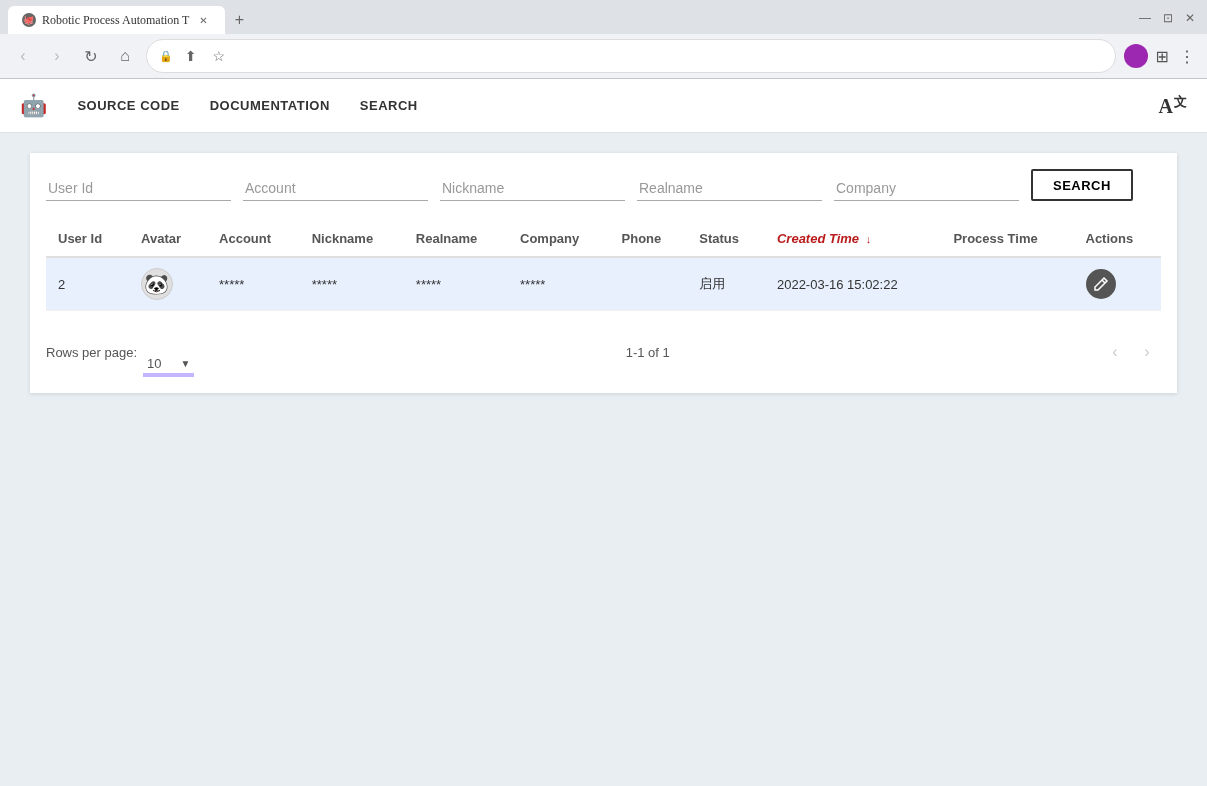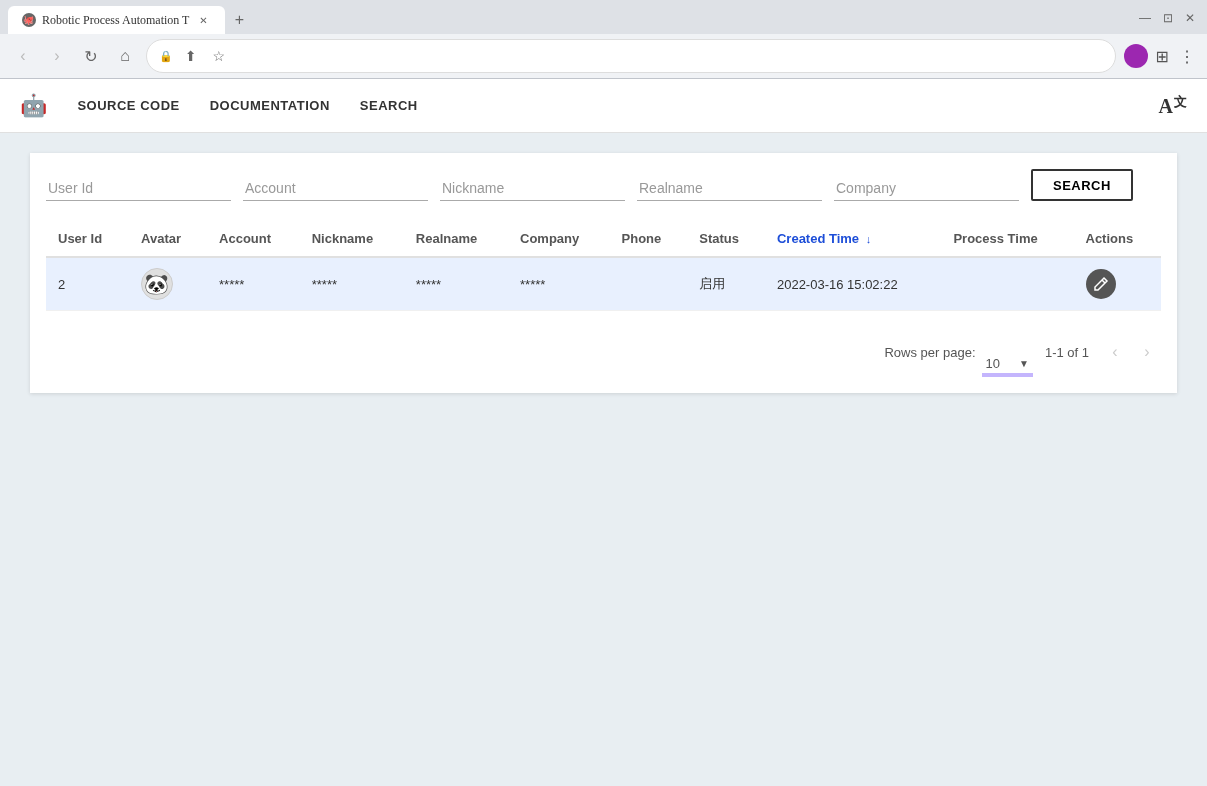--- a/index.html
+++ b/index.html
@@ -254,22 +254,23 @@
     th {
       text-align: left;
       padding: 10px 12px;
       font-size: 13px;
       font-weight: 600;
       color: #555;
       white-space: nowrap;
     }
     th.sortable {
       cursor: pointer;
-      color: #1d4ed8;
+      color: #b91c1c;
       font-weight: 700;
+      font-style: italic;
     }
     th.sortable .sort-arrow {
       font-size: 11px;
       margin-left: 3px;
     }
     tbody tr {
       border-bottom: 1px solid #f0f0f0;
     }
     tbody tr.highlighted {
       background: #e8f0fe;
@@ -305,21 +306,21 @@
       justify-content: center;
       cursor: pointer;
       font-size: 14px;
       color: #fff;
     }
 
     
     .pagination-bar {
       display: flex;
       align-items: center;
-      justify-content: flex-end;
+      justify-content: space-between;
       margin-top: 16px;
       gap: 12px;
     }
     .rows-per-page {
       display: flex;
       align-items: center;
       gap: 6px;
       font-size: 13px;
       color: #555;
     }

